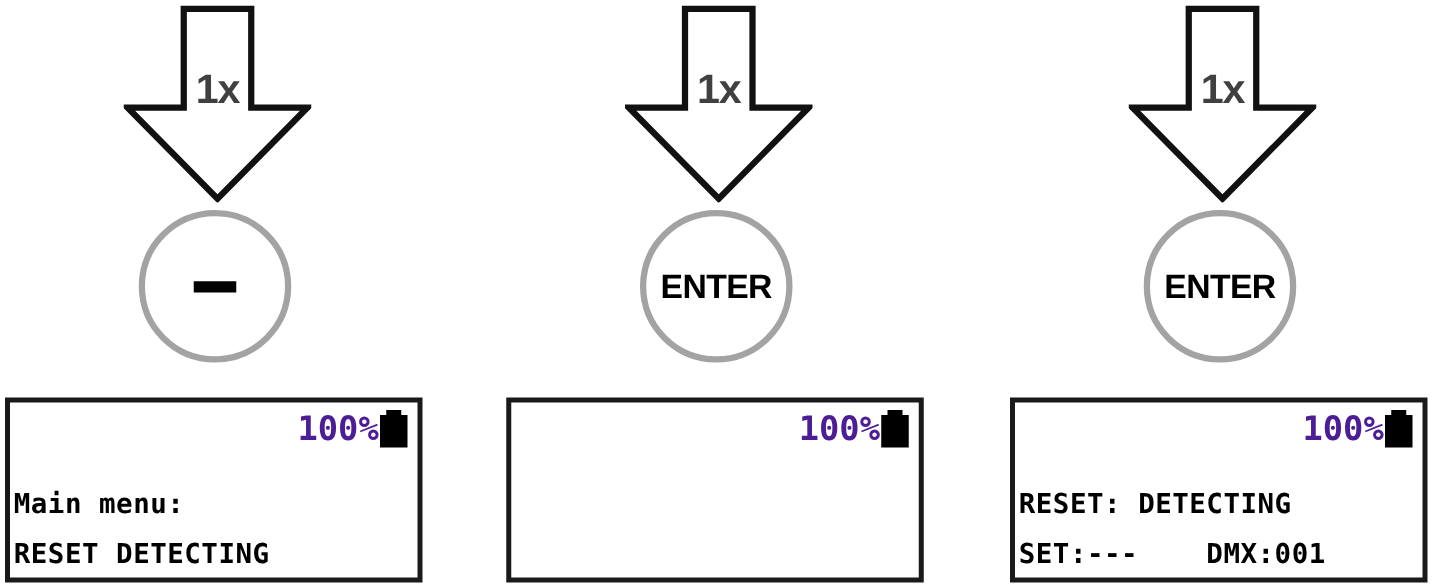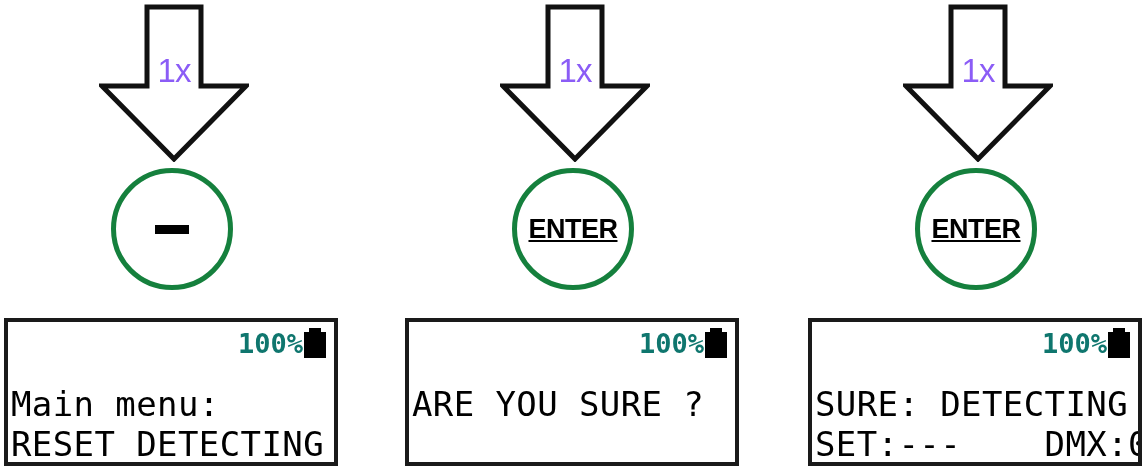--- a/index.html
+++ b/index.html
@@ -34,42 +34,41 @@
     height: 158px;
   }
   .arrow-wrap svg { display: block; width: 150px; height: 158px; }
   .arrow-label {
     position: absolute;
     left: 0;
     top: 50px;
     width: 150px;
     text-align: center;
     font-family: "Liberation Sans", sans-serif;
-    font-weight: normal;
+    font-weight: bold;
     font-size: 33px;
     line-height: 33px;
     letter-spacing: -1px;
-    color: #8b5cf6;
+    color: #404040;
   }
 
   
   .btn-circle {
     position: absolute;
     top: 168px;
     left: 111px;
     width: 122px;
     height: 122px;
     box-sizing: border-box;
-    border: 5px solid #15803d;
+    border: 5px solid #a3a3a3;
     border-radius: 50%;
     background: #ffffff;
     display: flex;
     align-items: center;
     justify-content: center;
-    text-decoration: underline;
   }
   .btn-label {
     font-family: "Liberation Sans", sans-serif;
     font-weight: bold;
     font-size: 27px;
     line-height: 27px;
     letter-spacing: -0.5px;
     color: #000000;
     white-space: nowrap;
   }
@@ -98,21 +97,21 @@
     display: flex;
     align-items: center;
     height: 30px;
   }
   .lcd-battery-text {
     font-family: "DejaVu Sans Mono", monospace;
     font-weight: bold;
     font-size: 27px;
     line-height: 27px;
     letter-spacing: 0px;
-    color: #0f766e;
+    color: #4c1d95;
   }
   .battery-icon {
     position: relative;
     width: 22px;
     height: 30px;
     margin-left: 1px;
   }
   .battery-icon .bat-nub {
     position: absolute;
     left: 5px;
@@ -130,22 +129,22 @@
     background: #000000;
   }
   .lcd-lines {
     position: absolute;
     left: 3px;
     top: 62px;
     right: 2px;
   }
   .lcd-line {
     font-family: "DejaVu Sans Mono", monospace;
-    font-weight: normal;
-    font-size: 34px;
+    font-weight: bold;
+    font-size: 22px;
     line-height: 40px;
     letter-spacing: 0.4px;
     color: #000000;
     white-space: pre;
   }
 </style>
 </head>
 <body>
 
 <div class="column" id="col-1">
@@ -191,21 +190,20 @@
 
   <div class="lcd">
     <div class="lcd-status">
       <span class="lcd-battery-text">100%</span>
       <span class="battery-icon">
         <span class="bat-nub"></span>
         <span class="bat-body"></span>
       </span>
     </div>
     <div class="lcd-lines">
-      <div class="lcd-line">ARE YOU SURE ?</div>
     </div>
   </div>
 </div>
 
 <div class="column" id="col-3">
 
   <div class="arrow-wrap">
     <svg viewBox="0 0 150 158" xmlns="http://www.w3.org/2000/svg">
       <polygon points="48,3 102,3 102,82 147,82 75,155 3,82 48,82" fill="#ffffff" stroke="#111111" stroke-width="5" stroke-linejoin="miter"></polygon>
     </svg>
@@ -218,17 +216,17 @@
 
   <div class="lcd">
     <div class="lcd-status">
       <span class="lcd-battery-text">100%</span>
       <span class="battery-icon">
         <span class="bat-nub"></span>
         <span class="bat-body"></span>
       </span>
     </div>
     <div class="lcd-lines">
-      <div class="lcd-line">SURE: DETECTING</div>
+      <div class="lcd-line">RESET: DETECTING</div>
       <div class="lcd-line">SET:---    DMX:001</div>
     </div>
   </div>
 </div>
 
 </body></html>

